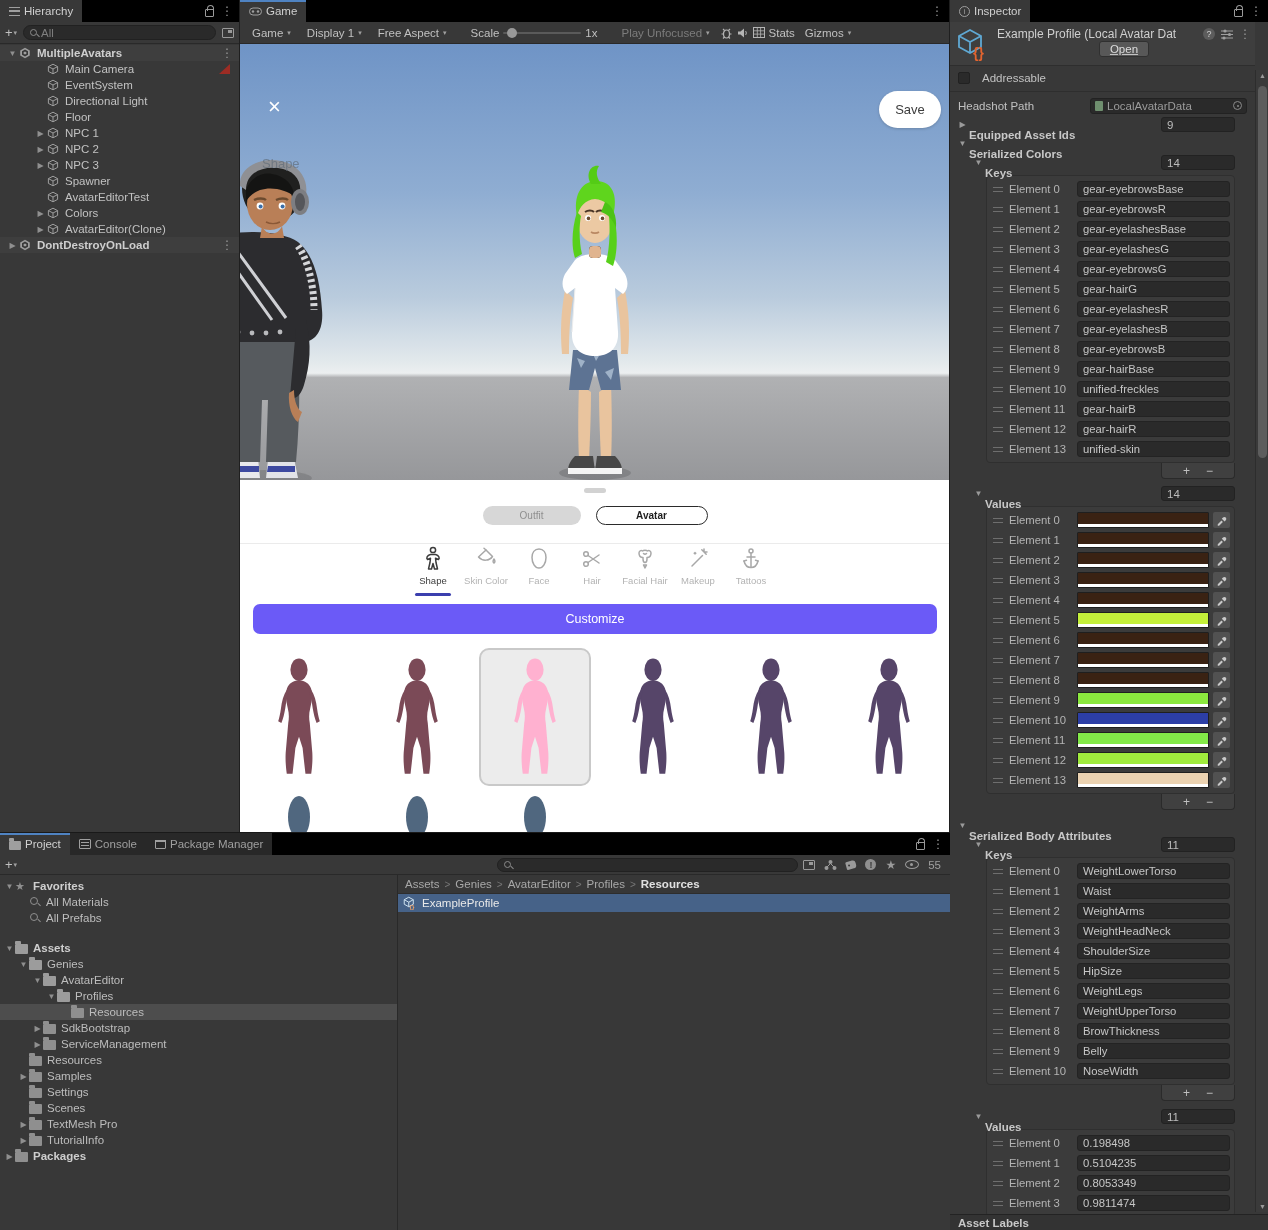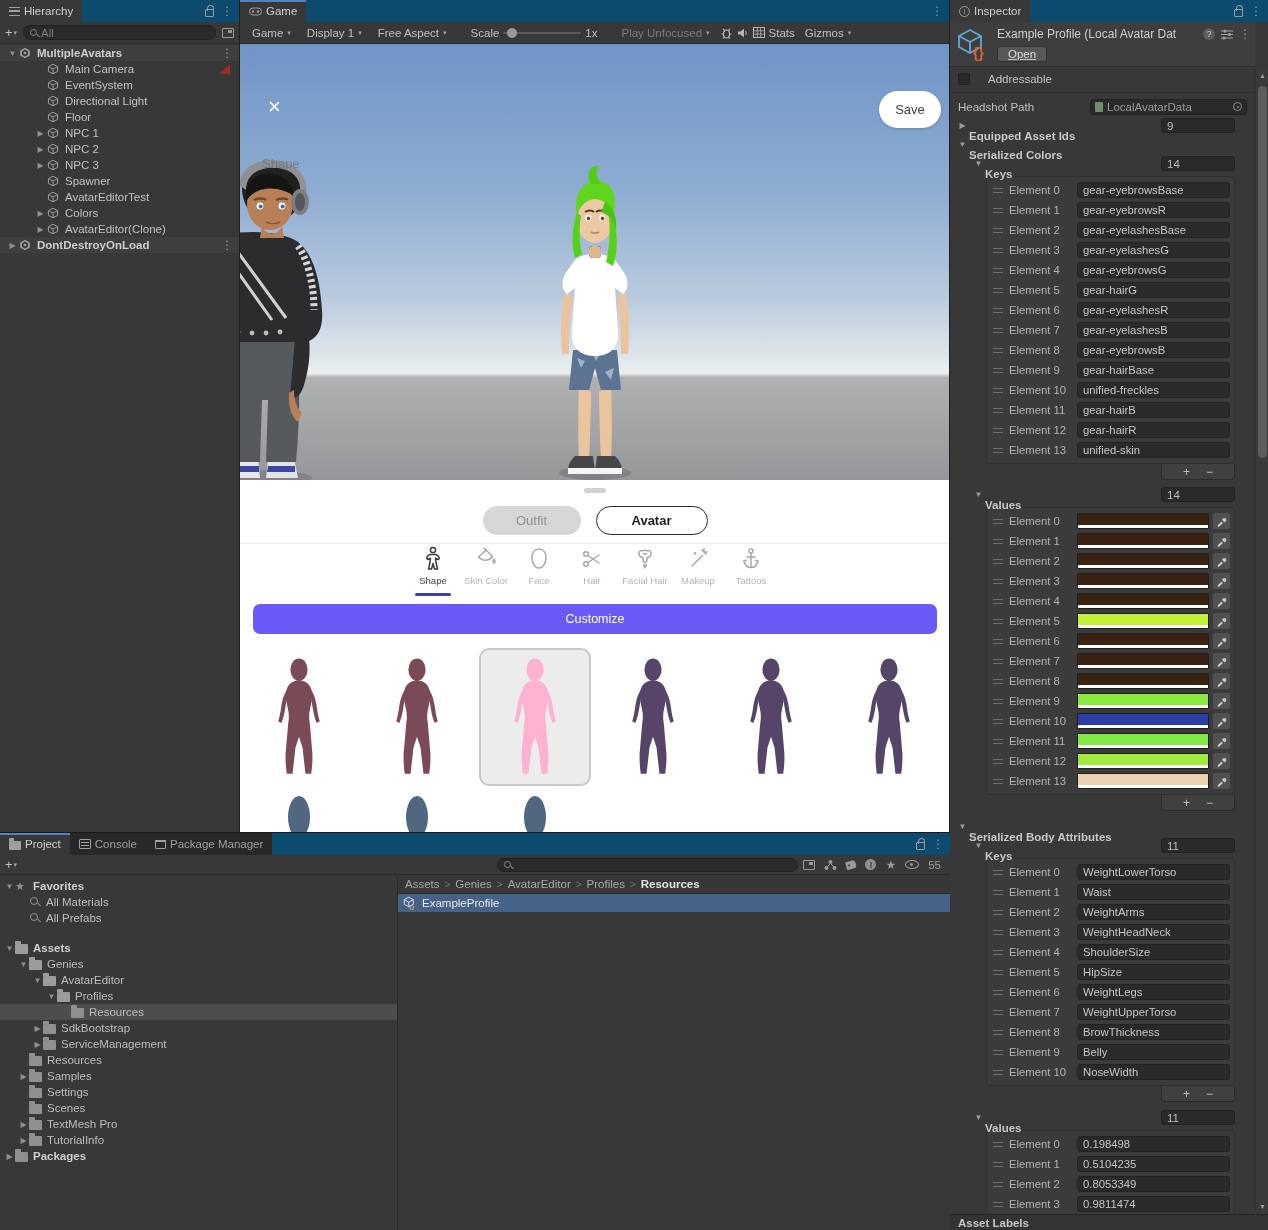--- a/index.html
+++ b/index.html
@@ -5,21 +5,21 @@
   html,body{margin:0;padding:0;background:#1e1e1e;}
   *{box-sizing:border-box;font-family:"Liberation Sans",sans-serif;}
   .root{position:relative;width:1268px;height:1230px;background:#383838;overflow:hidden;font-size:11.5px;color:#c2c2c2;}
   .panel{position:absolute;overflow:hidden;background:#383838;}
   .hierarchy{left:0;top:0;width:240px;height:832px;border-right:1px solid #1f1f1f;}
   .game{left:240px;top:0;width:710px;height:832px;border-right:1px solid #1f1f1f;}
   .inspector{left:950px;top:0;width:318px;height:1230px;}
   .project{left:0;top:832px;width:950px;height:398px;border-top:1px solid #191919;}
 
   
-  .tabbar{height:22px;background:#0c4a6e;display:flex;align-items:stretch;position:relative;}
+  .tabbar{height:22px;background:#000000;display:flex;align-items:stretch;position:relative;}
   .tab{display:flex;align-items:center;gap:4px;padding:0 9px;background:#282828;color:#9f9f9f;font-size:11.5px;position:relative;cursor:default;}
   .tab.active{background:#383838;color:#d0d0d0;}
   .tab.bluetop::before{content:"";position:absolute;left:0;top:0;right:0;height:2px;background:#4f83c2;}
   .tabbar-right{margin-left:auto;display:flex;align-items:center;gap:7px;padding-right:6px;}
   .kebab{color:#9a9a9a;font-size:12px;line-height:1;}
   .padlock{width:9px;height:8px;border:1px solid #9a9a9a;border-radius:1px;position:relative;margin-top:4px;}
   .padlock::before{content:"";position:absolute;left:1px;top:-5px;width:5px;height:5px;border:1px solid #9a9a9a;border-bottom:none;border-radius:4px 4px 0 0;}
   .info-circ{width:11px;height:11px;border-radius:50%;border:1px solid #9f9f9f;display:flex;align-items:center;justify-content:center;font-size:8px;font-style:normal;color:#9f9f9f;}
   .info-circ i{font-style:normal;}
   .hlines{width:11px;height:9px;border-top:1.5px solid #9f9f9f;border-bottom:1.5px solid #9f9f9f;position:relative;}
@@ -57,21 +57,21 @@
   .dim{color:#7c7c7c;}
   .gico{display:flex;align-items:center;}
   .scene{position:absolute;left:0;top:44px;width:710px;height:436px;overflow:hidden;
     background:linear-gradient(180deg,#6f94c6 0%,#8fadd2 34%,#b9cbdd 58%,#e3e9ec 73%,#eceff0 75.5%,#b0b1b3 76.5%,#96979a 100%);}
   .close-x{position:absolute;left:28px;top:52px;color:#fff;font-size:22px;line-height:1;}
   .save-pill{position:absolute;right:9px;top:47px;width:62px;height:37px;background:#fff;border-radius:19px;display:flex;align-items:center;justify-content:center;color:#3c3c3c;font-size:13px;box-shadow:0 1px 3px rgba(0,0,0,.18);}
   .shape-hint{position:absolute;left:22px;top:112px;color:#5f6b78;opacity:.65;font-size:13px;}
   .sheet{position:absolute;left:0;top:480px;width:710px;height:352px;background:#ffffff;overflow:hidden;}
   .sheet-handle{position:absolute;left:344px;top:8px;width:22px;height:5px;border-radius:3px;background:#d2d2d2;}
   .mode-tabs{position:absolute;left:0;top:26px;width:100%;display:flex;justify-content:center;gap:15px;}
-  .pill{height:29px;border-radius:15px;display:flex;align-items:center;justify-content:center;font-size:13px;}
+  .pill{height:19px;border-radius:15px;display:flex;align-items:center;justify-content:center;font-size:10px;}
   .pill.outfit{width:98px;background:#d7d7d7;color:#8f8f8f;}
   .pill.avatar{width:112px;background:#fff;border:1.6px solid #2b2b2b;color:#1e1e1e;font-weight:bold;}
   .cat-divider{position:absolute;left:0;top:63px;width:100%;height:1px;background:#ebebeb;}
   .cat-row{position:absolute;left:172px;top:66px;display:flex;gap:11px;}
   .cat{width:42px;display:flex;flex-direction:column;align-items:center;gap:3px;padding-bottom:5px;position:relative;}
   .cat svg{stroke:#a8a8a8;fill:none;stroke-width:1.5;stroke-linecap:round;stroke-linejoin:round;}
   .cat .cat-label{font-size:9.5px;color:#b3b3b3;white-space:nowrap;}
   .cat.sel svg{stroke:#3c3c3c;}
   .cat.sel .cat-label{color:#3c3c3c;}
   .cat.sel::after{content:"";position:absolute;left:3px;right:3px;bottom:-5px;height:3px;border-radius:2px;background:#3b3fae;}
@@ -86,23 +86,23 @@
   .av{position:absolute;}
 
   
   .insp-body{position:absolute;left:0;top:22px;width:305px;bottom:16px;overflow:hidden;}
   .insp-header{display:flex;padding:5px 4px 4px 6px;background:#3e3e3e;border-bottom:1px solid #2e2e2e;}
   .so-icon-big{flex:none;margin-right:7px;}
   .ih-right{flex:1;}
   .ih-titlerow{display:flex;align-items:center;gap:6px;}
   .ih-title{flex:1;font-size:12px;color:#cfcfcf;white-space:nowrap;overflow:hidden;}
   .h-help{width:12px;height:12px;border-radius:50%;background:#5c5c5c;color:#cfcfcf;font-size:9px;display:flex;align-items:center;justify-content:center;flex:none;}
-  .ih-openrow{display:flex;justify-content:flex-start;margin-top:5px;text-decoration:underline;}
+  .ih-openrow{display:flex;justify-content:center;text-decoration:underline;}
   .btn-open{background:#585858;border:1px solid #303030;border-radius:3px;color:#ddd;font-size:11.5px;padding:1px 10px;}
-  .row-addressable{display:flex;align-items:center;gap:18px;padding:6px 8px 5px;}
+  .row-addressable{display:flex;align-items:center;gap:12px;padding:6px 8px 5px;}
   .checkbox{width:12px;height:12px;background:#2a2a2a;border:1px solid #212121;border-radius:2px;}
   .sep{height:1px;background:#2e2e2e;margin:2px 0 4px;}
   .prop-row{display:flex;align-items:center;padding:1px 8px;height:19px;}
   .prop-label{width:132px;color:#c0c0c0;}
   .obj-field{flex:1;height:16px;background:#2a2a2a;border:1px solid #222;border-radius:3px;display:flex;align-items:center;gap:4px;padding:0 4px;color:#9b9b9b;}
   .obj-ico{width:8px;height:10px;background:#6f8f6f;border-radius:1px;flex:none;}
   .obj-text{flex:1;overflow:hidden;white-space:nowrap;}
   .picker{width:9px;height:9px;border:1px solid #8a8a8a;border-radius:50%;position:relative;flex:none;}
   .picker::after{content:"";position:absolute;left:2.5px;top:2.5px;width:2px;height:2px;border-radius:50%;background:#8a8a8a;}
   .fold-row{display:flex;align-items:center;height:19px;padding-right:20px;}

